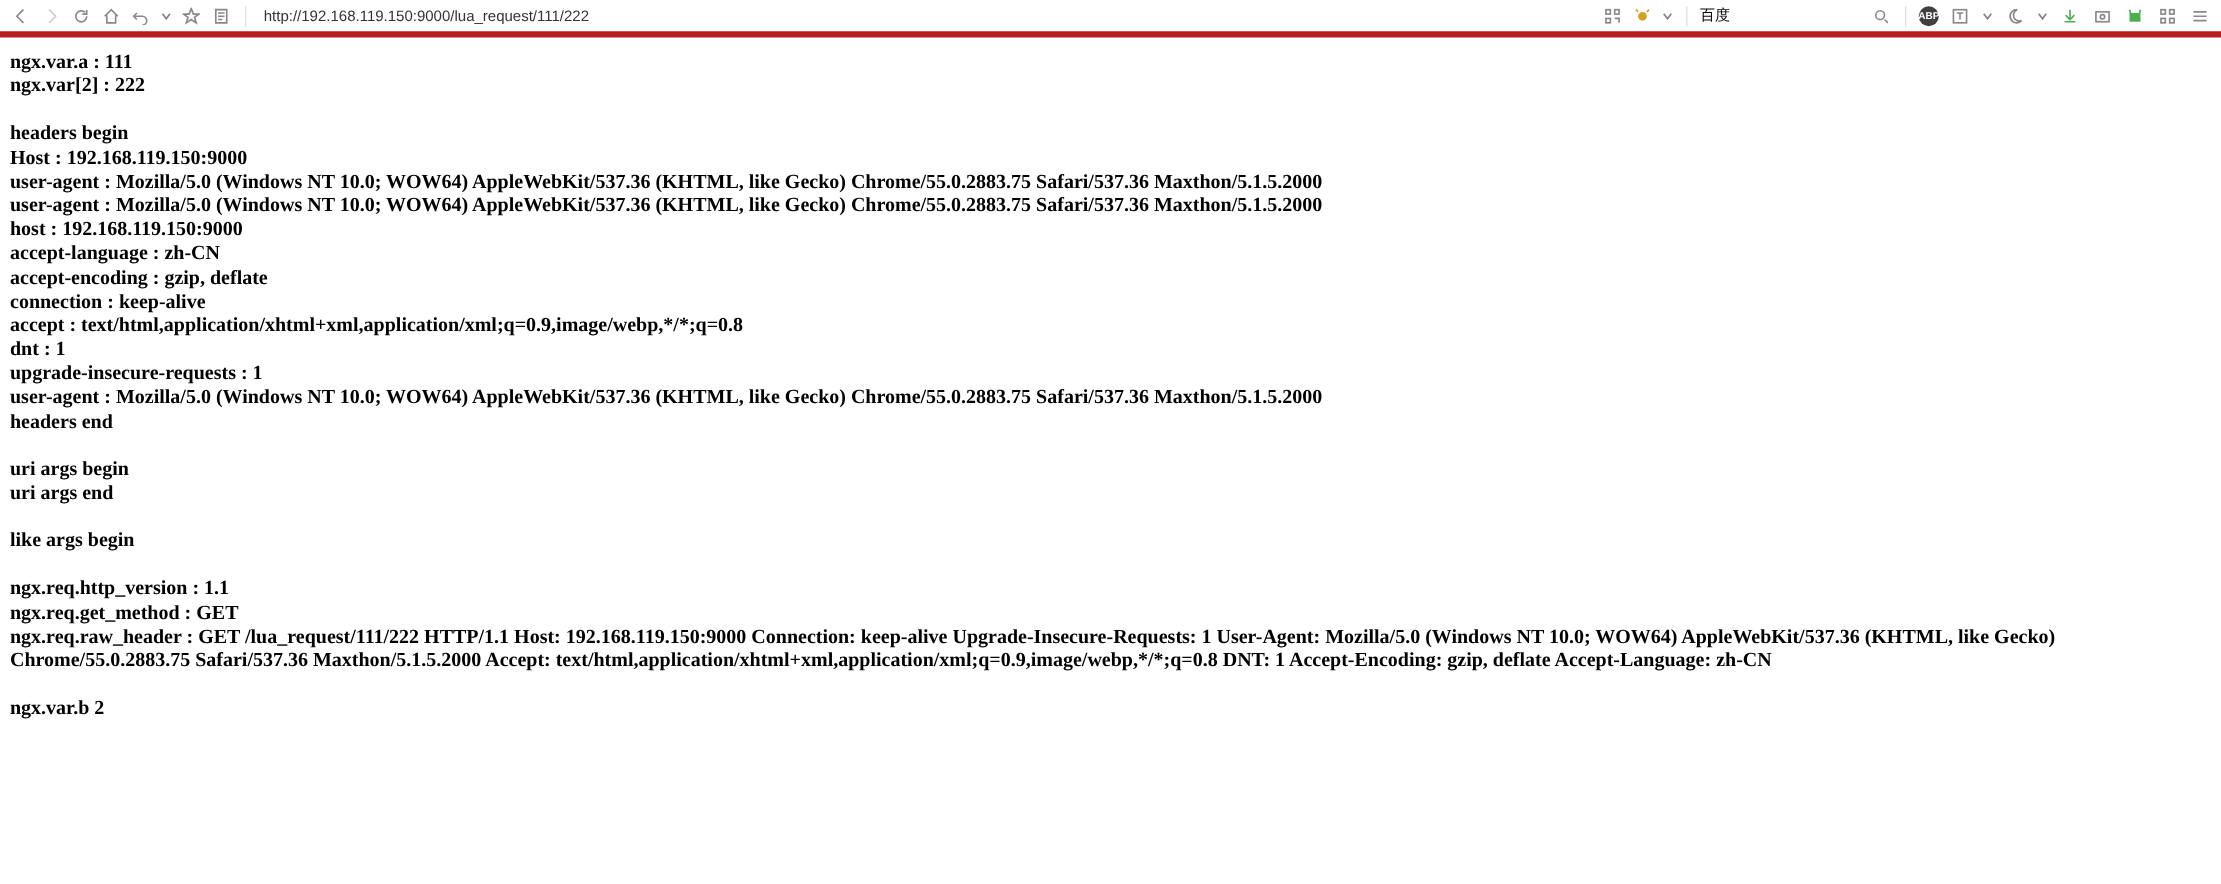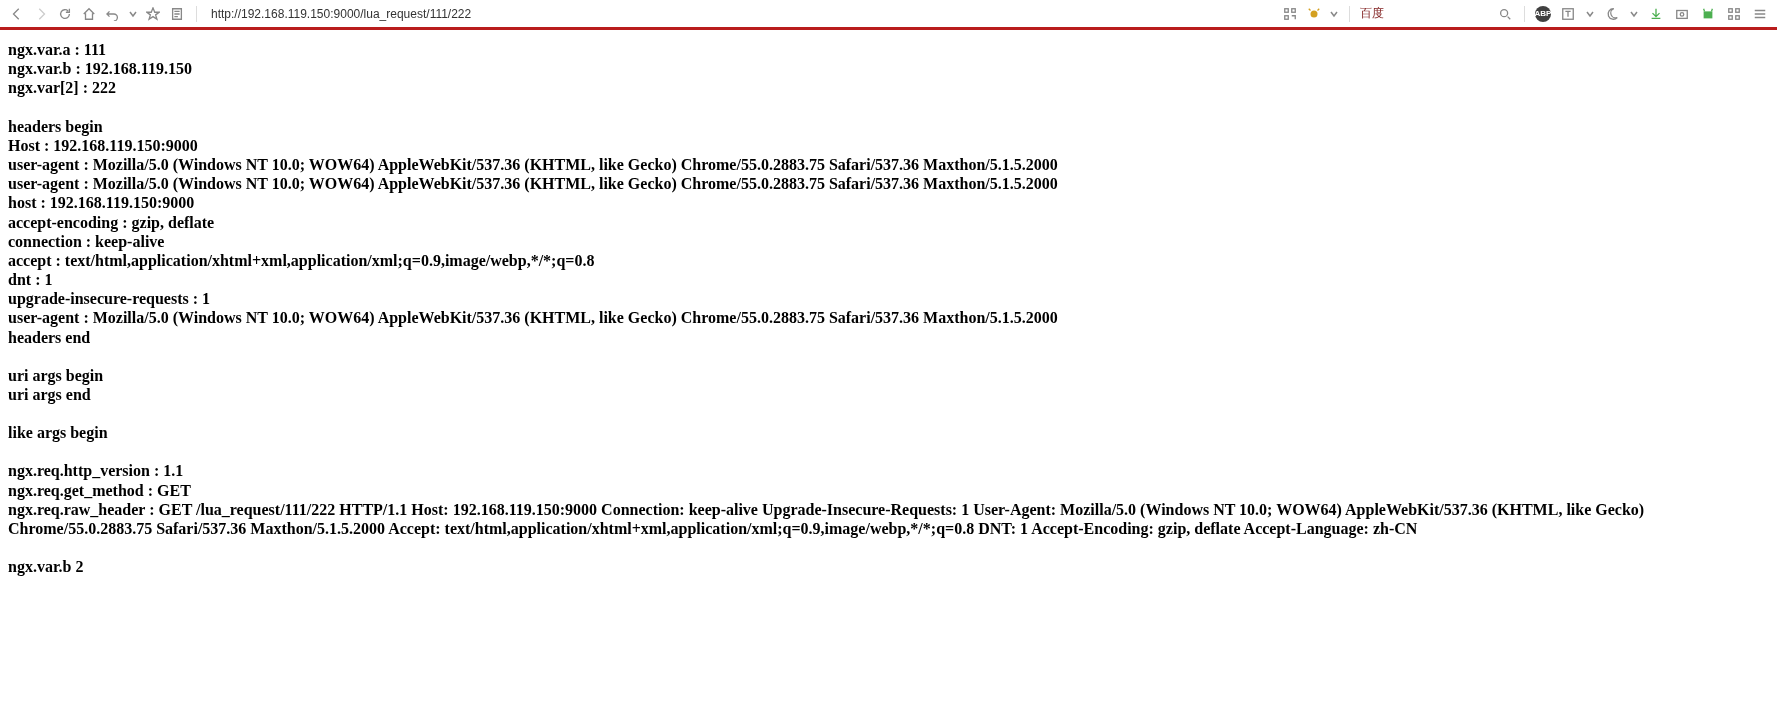--- a/index.html
+++ b/index.html
@@ -2,21 +2,21 @@
 <html><head>
 <meta charset="utf-8">
 <style>
 * { margin: 0; padding: 0; box-sizing: border-box; }
 body { font-family: "Times New Roman", serif; background: #fff; width: 1777px; }
 .toolbar {
   display: flex;
   align-items: center;
   height: 30px;
   padding: 0 8px;
-  border-bottom: 3px solid #b91c1c;
+  border-bottom: 5px solid #b91c1c;
   gap: 6px;
 }
 .tb-icon {
   width: 18px; height: 18px;
   display: flex; align-items: center; justify-content: center;
   color: #888;
   cursor: pointer;
 }
 .tb-icon svg { width: 14px; height: 14px; stroke: currentColor; fill: none; stroke-width: 1.5; }
 .tb-sep { width: 1px; height: 16px; background: #ddd; margin: 0 4px; }
@@ -29,21 +29,21 @@
   font-size: 12px;
   color: #333;
   padding: 2px 4px;
 }
 .spacer { flex: 1; }
 .search-box {
   display: flex; align-items: center;
   gap: 4px;
   font-family: -apple-system, "Segoe UI", sans-serif;
   font-size: 12px;
-  color: #7f1d1d;
+  color: #000000;
 }
 .right-icons { display: flex; align-items: center; gap: 8px; }
 .abp-icon {
   width: 16px; height: 16px; border-radius: 50%;
   background: #404040; color: #fff;
   display: flex; align-items: center; justify-content: center;
   font-size: 8px; font-weight: bold;
   font-family: sans-serif;
 }
 .content {
@@ -188,28 +188,28 @@
     <span class="tb-icon">
       <svg viewBox="0 0 16 16">
           <path d="M2 4h12M2 8h12M2 12h12"></path>
         </svg>
     </span>
   </div>
 </div>
 
 <div class="content" id="content-root">
     <div class="line">ngx.var.a : 111</div>
-    <div class="line">ngx.var.b : 192.168.119.150</div>
     <div class="line">ngx.var[2] : 222</div>
     <div class="blank"></div>
     <div class="line">headers begin</div>
     <div class="line">Host : 192.168.119.150:9000</div>
     <div class="line">user-agent : Mozilla/5.0 (Windows NT 10.0; WOW64) AppleWebKit/537.36 (KHTML, like Gecko) Chrome/55.0.2883.75 Safari/537.36 Maxthon/5.1.5.2000</div>
     <div class="line">user-agent : Mozilla/5.0 (Windows NT 10.0; WOW64) AppleWebKit/537.36 (KHTML, like Gecko) Chrome/55.0.2883.75 Safari/537.36 Maxthon/5.1.5.2000</div>
     <div class="line">host : 192.168.119.150:9000</div>
+    <div class="line">accept-language : zh-CN</div>
     <div class="line">accept-encoding : gzip, deflate</div>
     <div class="line">connection : keep-alive</div>
     <div class="line">accept : text/html,application/xhtml+xml,application/xml;q=0.9,image/webp,*/*;q=0.8</div>
     <div class="line">dnt : 1</div>
     <div class="line">upgrade-insecure-requests : 1</div>
     <div class="line">user-agent : Mozilla/5.0 (Windows NT 10.0; WOW64) AppleWebKit/537.36 (KHTML, like Gecko) Chrome/55.0.2883.75 Safari/537.36 Maxthon/5.1.5.2000</div>
     <div class="line">headers end</div>
     <div class="blank"></div>
     <div class="line">uri args begin</div>
     <div class="line">uri args end</div>

